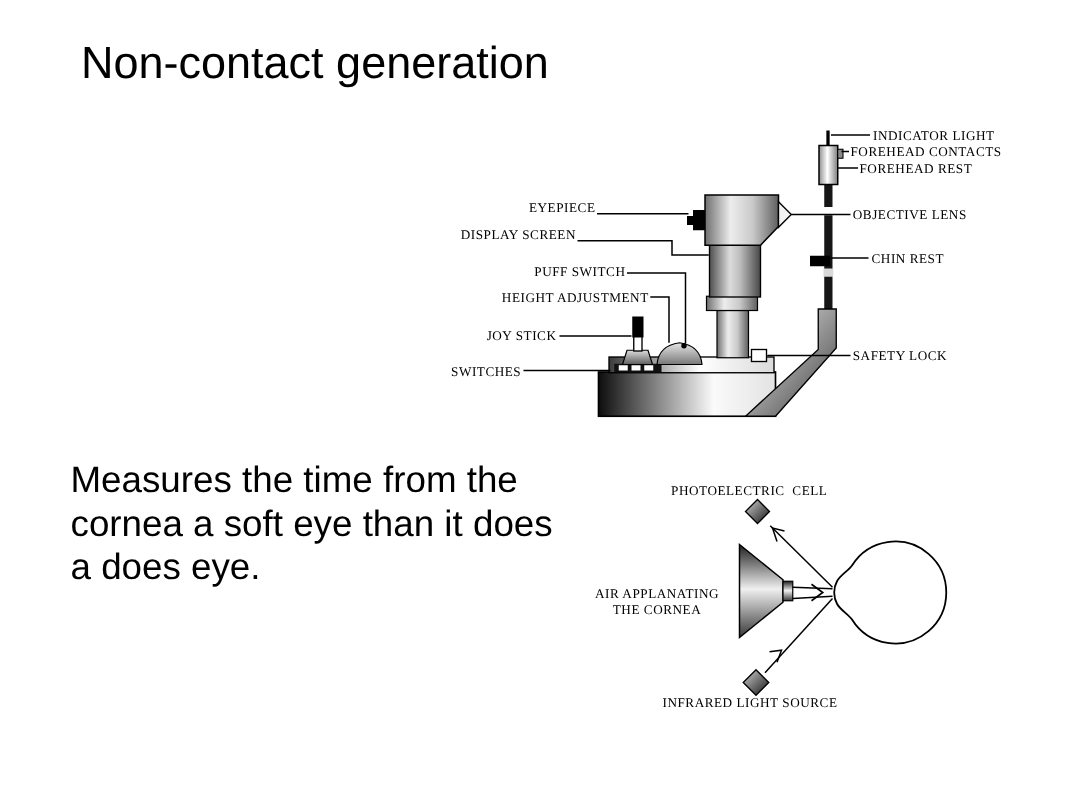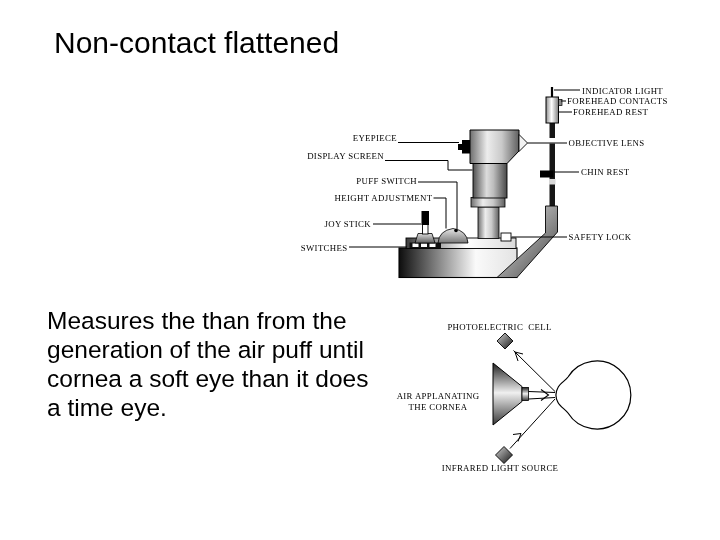--- a/index.html
+++ b/index.html
@@ -41,27 +41,26 @@
     fill:#000;
     white-space:pre;
   }
   .leader{stroke:#000;stroke-width:1;fill:none;}
 </style>
 </head>
 <body>
 
 <div class="slide">
 
-  <div class="slide-title">Non-contact flattened</div>
+  <div class="slide-title">Non-contact generation</div>
 
   <div class="description">
-    <div class="dline">Measures the than from the</div>
-    <div class="dline">generation of the air puff until</div>
+    <div class="dline">Measures the time from the</div>
     <div class="dline">cornea a soft eye than it does</div>
-    <div class="dline">a time eye.</div>
+    <div class="dline">a does eye.</div>
   </div>
 
   <svg class="diagram-svg" viewBox="0 0 720 540">
     <defs>
       <linearGradient id="gMetal" x1="0" y1="0" x2="1" y2="0">
         <stop offset="0" stop-color="#6f6f6f"></stop>
           <stop offset="0.35" stop-color="#ededed"></stop>
         <stop offset="0.65" stop-color="#c9c9c9"></stop>
           <stop offset="1" stop-color="#5f5f5f"></stop>
       </linearGradient>

